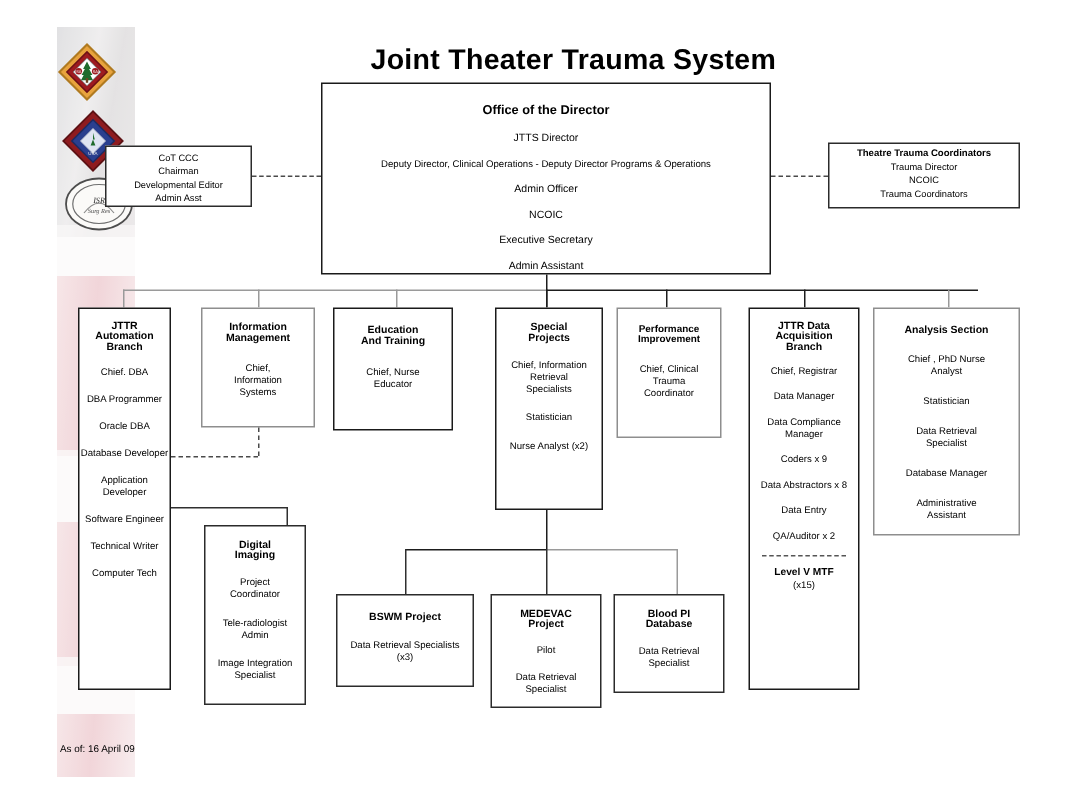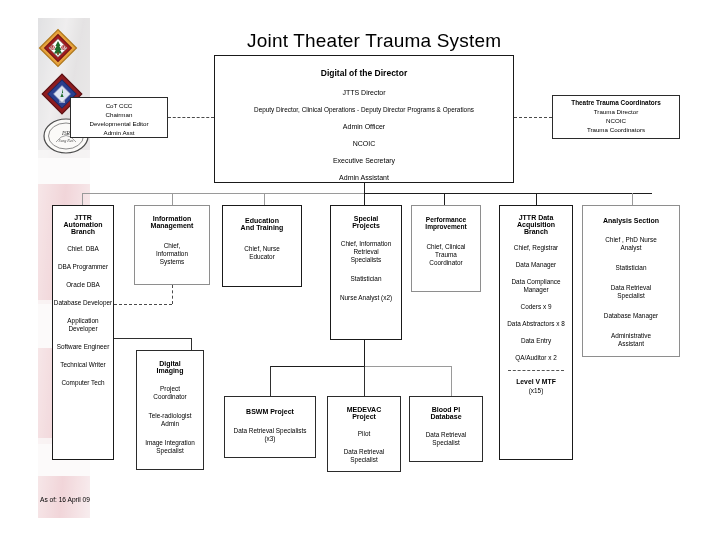--- a/index.html
+++ b/index.html
@@ -31,21 +31,21 @@
   .cx{position:absolute;background:#2f2f2f;}
   .h{height:1px;}
   .v{width:1px;}
   .h2{height:1.4px;background:#1d1d1d;}
   .v2{width:1.4px;background:#1d1d1d;}
   .hgray{height:1px;background:#9a9a9a;}
   .vgray{width:1px;background:#9a9a9a;}
   .dash-h{position:absolute;height:0;border-top:1px dashed #4a4a4a;}
   .dash-v{position:absolute;width:0;border-left:1px dashed #4a4a4a;}
 
-  .title{position:absolute;font-weight:normal;letter-spacing:.2px;text-align:center;}
+  .title{position:absolute;font-weight:bold;letter-spacing:.2px;text-align:center;}
   .asof{position:absolute;}
 </style>
 </head>
 <body>
 
 <div id="canvas">
 
   <div class="flagband">
     <div class="stripe fb-gray" style="top:0;height:140px;"></div>
     <div class="stripe fb-white" style="top:132px;height:40px;opacity:.7;"></div>
@@ -86,21 +86,21 @@
       <ellipse cx="24" cy="20" rx="17.5" ry="13" fill="none" stroke="#6f6f6f" stroke-width=".8"></ellipse>
       <path d="M14 26 Q24 13 34 26" fill="none" stroke="#8b8b8b" stroke-width=".8"></path>
       <text x="24" y="19" font-size="5.4" fill="#2b2b2b" text-anchor="middle" font-family="Liberation Serif, serif" font-style="italic">ISR</text>
       <text x="24" y="26" font-size="4.2" fill="#4a4a4a" text-anchor="middle" font-family="Liberation Serif, serif" font-style="italic">Surg Res</text>
     </svg>
   </div>
 
   <div class="title" style="left:247px;top:30px;font-size:19px;">Joint Theater Trauma System</div>
 
   <div class="box thick" style="left:214px;top:55px;width:300px;height:128px;">
-    <p class="hd" style="font-size:8.5px;margin-top:12px;">Digital of the Director</p>
+    <p class="hd" style="font-size:8.5px;margin-top:12px;">Office of the Director</p>
     <p style="font-size:7px;margin-top:11px;">JTTS Director</p>
     <p style="font-size:6.4px;margin-top:10px;">Deputy Director, Clinical Operations  - Deputy Director Programs &amp; Operations</p>
     <p style="font-size:7px;margin-top:10px;">Admin Officer</p>
     <p style="font-size:7px;margin-top:10px;">NCOIC</p>
     <p style="font-size:7px;margin-top:10px;">Executive Secretary</p>
     <p style="font-size:7px;margin-top:10px;">Admin Assistant</p>
   </div>
 
   <div class="box" style="left:70px;top:97px;width:98px;height:41px;">
     <p style="font-size:6.2px;margin-top:4px;">CoT CCC</p>

